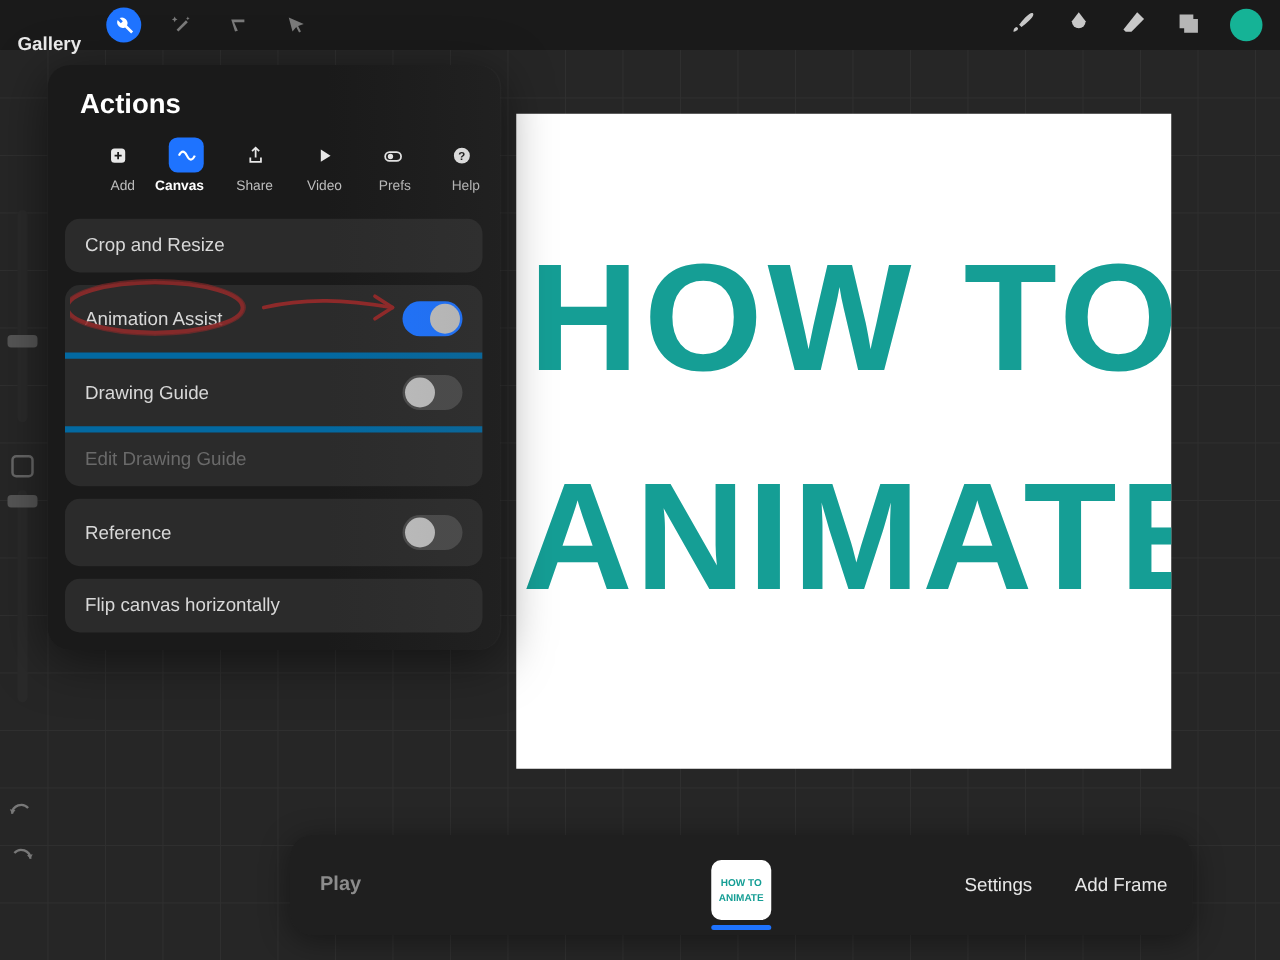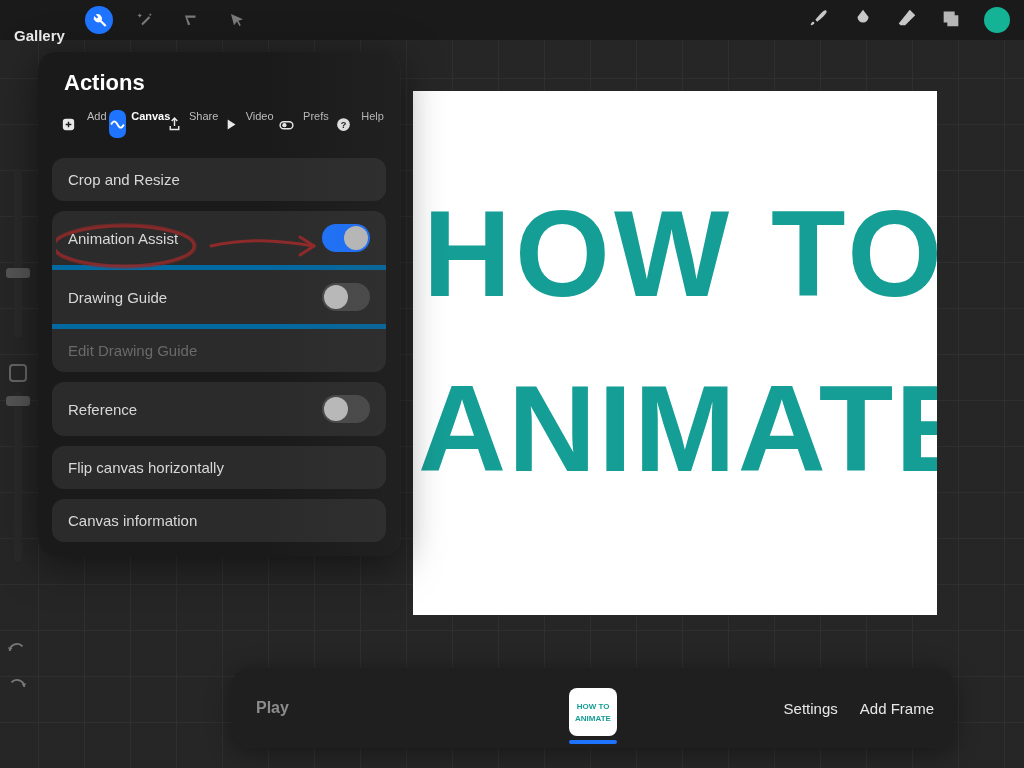--- a/index.html
+++ b/index.html
@@ -36,21 +36,21 @@
 .slider-track.bottom { height: 170px; margin-top: 54px; }
 .slider-knob { position: absolute; left: -8px; width: 24px; height: 10px; background: #555; border-radius: 3px; }
 .square-hole { position: absolute; left: 8px; width: 18px; height: 18px; border: 2px solid #666; border-radius: 4px; }
 .undo-redo { position: absolute; left: 6px; bottom: 70px; display: flex; flex-direction: column; gap: 14px; }
 .undo-redo .arc { width: 22px; height: 22px; opacity: 0.55; }
 
 
 .actions-panel { position: absolute; top: 52px; left: 38px; width: 362px; background: rgba(26,26,26,0.94); border-radius: 18px; padding: 18px 14px 14px; box-shadow: 0 8px 40px rgba(0,0,0,0.5); z-index: 25; }
 .actions-title { font-size: 22px; font-weight: 700; color: #fff; margin-left: 12px; margin-bottom: 14px; }
 .actions-tabs { display: flex; justify-content: space-between; padding: 0 2px 10px; }
-.atab { display: flex; flex-direction: row; align-items: flex-start; gap: 5px; width: 54px; }
+.atab { display: flex; flex-direction: column; align-items: flex-end; gap: 5px; width: 54px; }
 .atab-icon { width: 28px; height: 28px; border-radius: 7px; display: flex; align-items: center; justify-content: center; }
 .atab.selected .atab-icon { background: #1e73ff; }
 .atab-icon svg { width: 17px; height: 17px; fill: #e8e8e8; }
 .atab.selected .atab-icon svg { fill: #fff; }
 .atab-label { font-size: 11px; color: #bdbdbd; }
 .atab.selected .atab-label { color: #fff; font-weight: 600; }
 
 .panel-group { background: #2b2b2b; border-radius: 12px; margin-top: 10px; overflow: hidden; }
 .panel-row { display: flex; align-items: center; justify-content: space-between; padding: 13px 16px; font-size: 15px; color: #d8d8d8; border-top: 5px solid #0369a1; }
 .panel-group .panel-row:first-child { border-top: none; }
@@ -60,21 +60,21 @@
 .toggle-knob { position: absolute; top: 2px; width: 24px; height: 24px; border-radius: 50%; background: #bfbfbf; }
 .toggle.on .toggle-knob { right: 2px; }
 .toggle.off .toggle-knob { left: 2px; }
 
 
 .anno { position: absolute; top: 220px; left: 56px; width: 290px; height: 64px; z-index: 26; pointer-events: none; }
 
 
 .timeline { position: absolute; left: 232px; right: 70px; bottom: 20px; height: 80px; background: rgba(30,30,30,0.92); border-radius: 18px; display: flex; align-items: center; padding: 0 20px 0 24px; box-shadow: 0 4px 24px rgba(0,0,0,0.4); z-index: 20; }
 .timeline-play { font-size: 16px; font-weight: 600; color: #8c8c8c; }
-.timeline-right { margin-left: auto; display: flex; gap: 22px; font-size: 15px; color: #e8e8e8; }
+.timeline-right { margin-left: auto; display: flex; gap: 34px; font-size: 15px; color: #e8e8e8; }
 .timeline-thumb { position: absolute; left: 50%; bottom: 12px; transform: translateX(-50%); width: 48px; height: 48px; background: #fff; border-radius: 8px; display:flex; align-items:center; justify-content:center; }
 .timeline-thumb svg{width:42px;height:42px}
 .thumb-underline{position:absolute;bottom:4px;left:50%;transform:translateX(-50%);width:48px;height:4px;background:#1e73ff;border-radius:2px}
 
 
 .actions-panel::after { content:""; position:absolute; top:0; right:-1px; width:140px; bottom:0; background: linear-gradient(90deg, transparent, rgba(80,80,80,0.12)); border-radius: 0 18px 18px 0; pointer-events:none; }
 </style>
 </head>
 <body>
 
@@ -247,25 +247,20 @@
         </span>
     </div>
   </div>
 
   <div class="panel-group">
     <div class="panel-row">
         <span>Flip canvas horizontally</span>
       </div>
   </div>
 
-  <div class="panel-group">
-    <div class="panel-row">
-        <span>Canvas information</span>
-      </div>
-  </div>
 </div>
 
 <svg class="anno" viewBox="0 0 290 64">
   <ellipse cx="68" cy="26" rx="70" ry="20" fill="none" stroke="#8e2a2a" stroke-width="3" stroke-linecap="round" stroke-dasharray="0" opacity="0.9"></ellipse>
   <ellipse cx="68" cy="26" rx="72" ry="22" fill="none" stroke="#8e2a2a" stroke-width="1.5" opacity="0.6"></ellipse>
   <path d="M155 26 C 190 18, 220 20, 258 26" fill="none" stroke="#8e2a2a" stroke-width="3" stroke-linecap="round"></path>
   <path d="M258 26 l-14 -9 M258 26 l-14 9" fill="none" stroke="#8e2a2a" stroke-width="3" stroke-linecap="round"></path>
 </svg>
 
 <div class="timeline">

